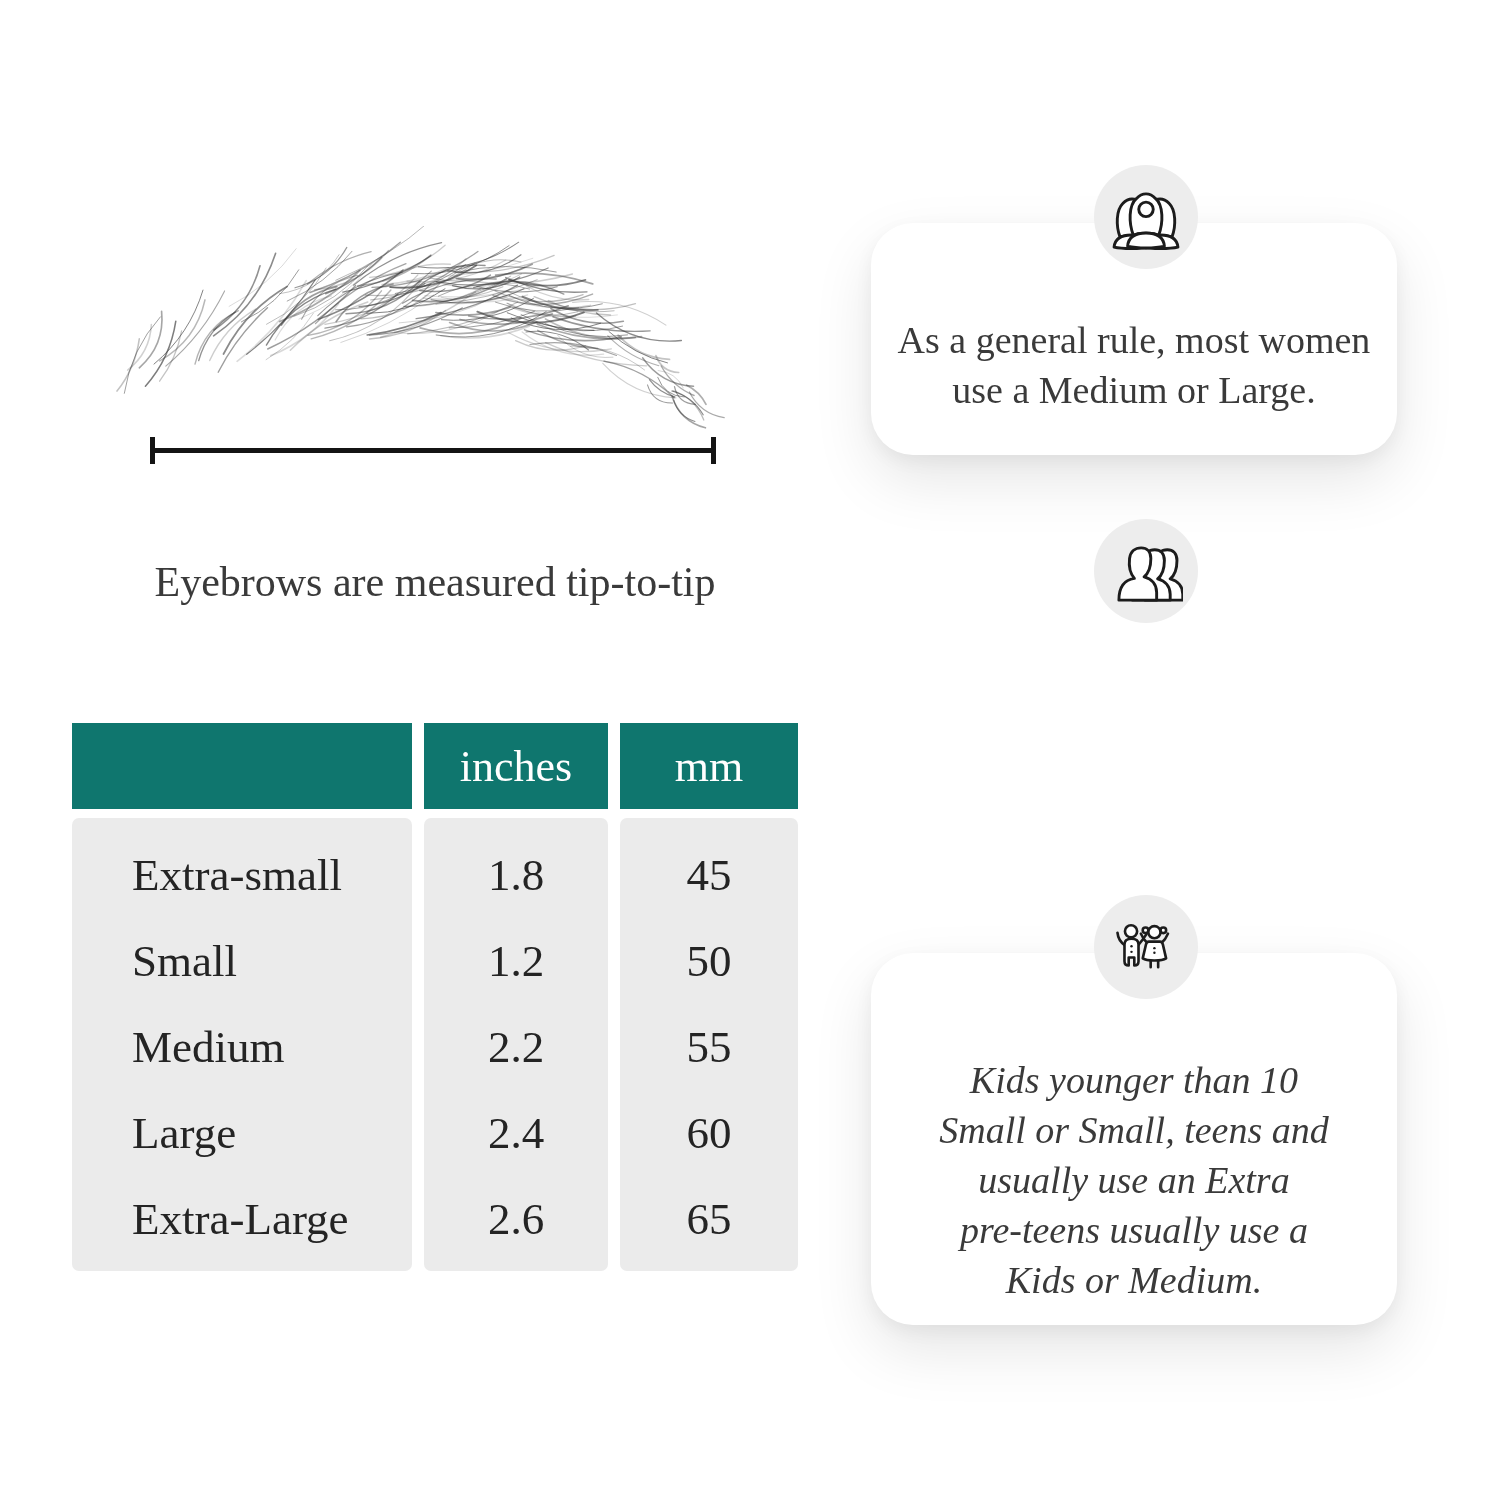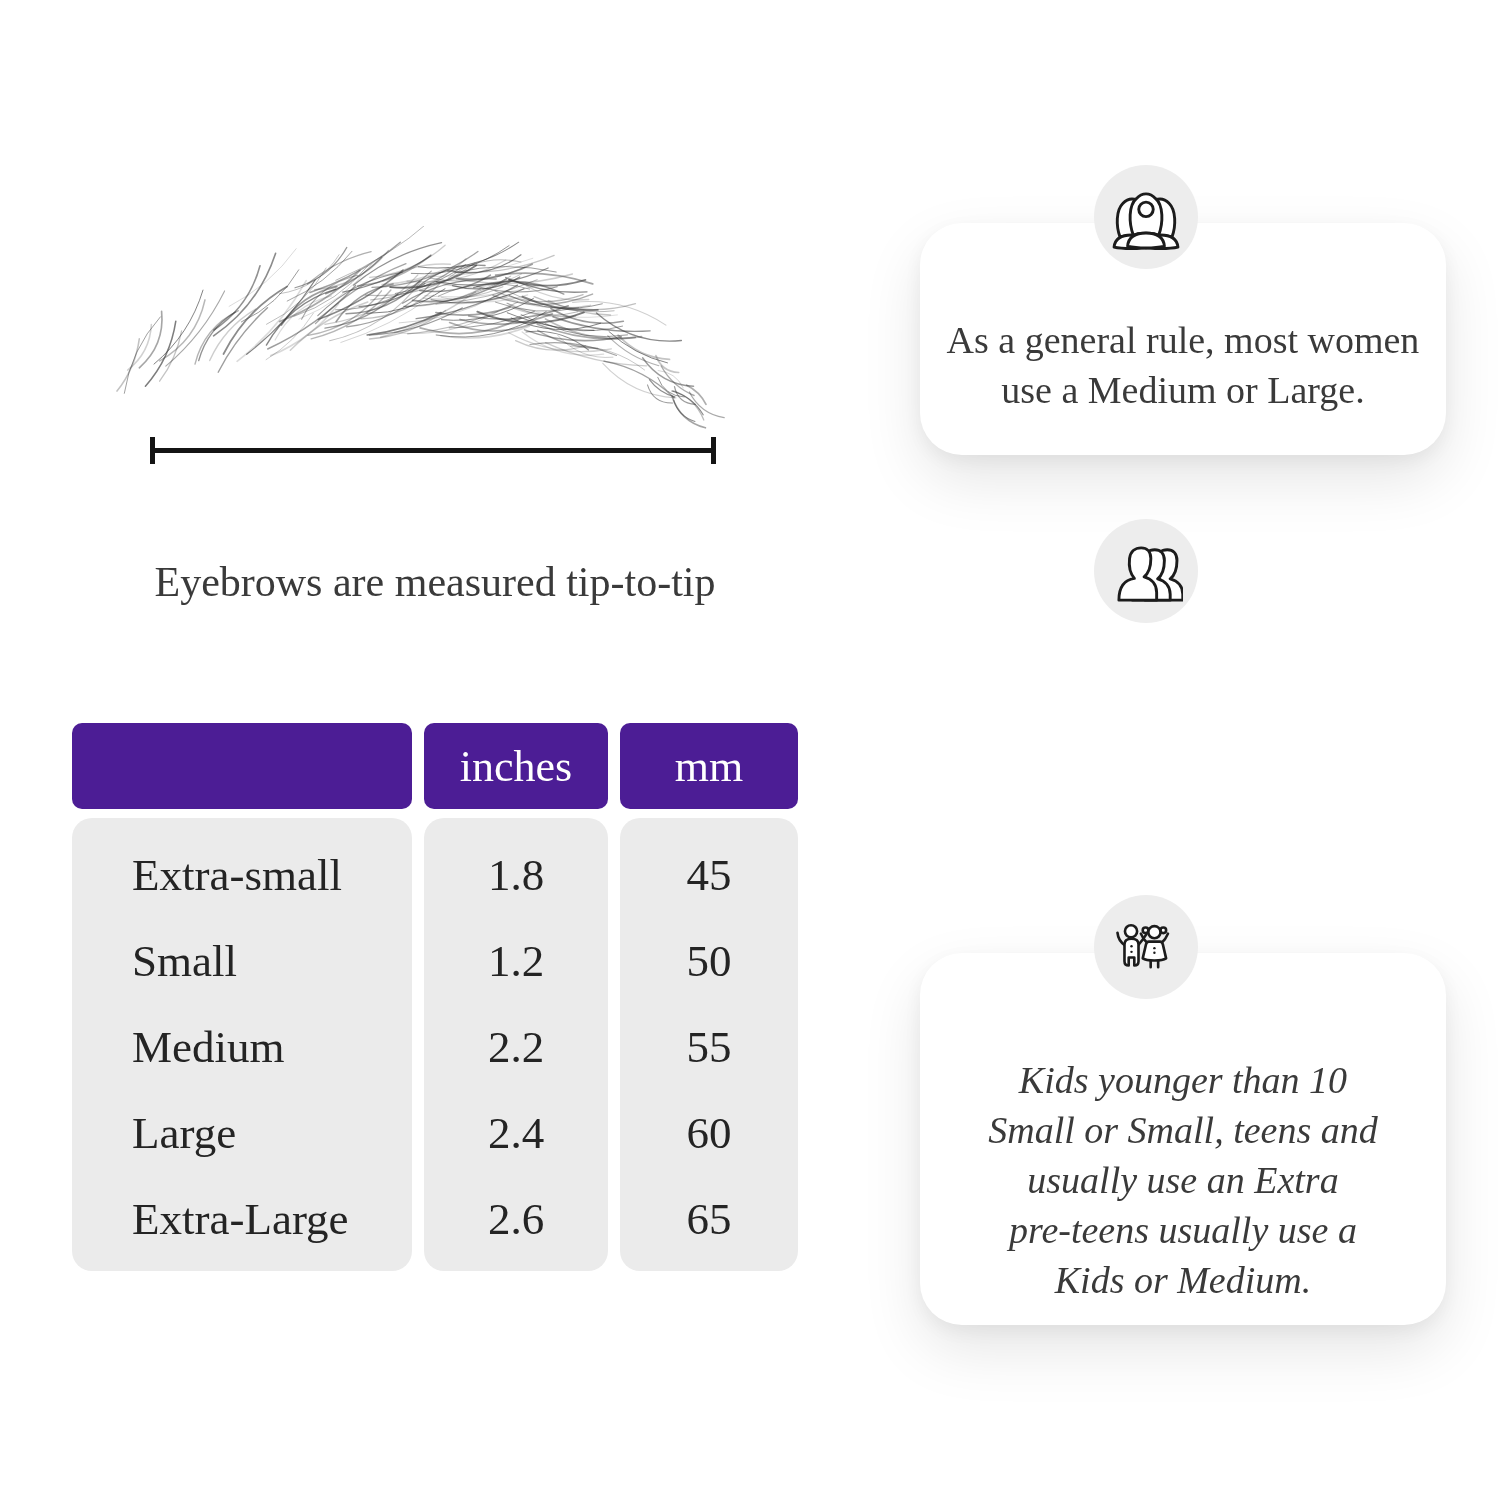--- a/index.html
+++ b/index.html
@@ -12,29 +12,29 @@
                 display:flex;align-items:center;}
   #measure-line .cap{width:5px;height:27px;background:#141414;}
   #measure-line .bar{flex:1;height:5px;background:#141414;}
   #caption{position:absolute;left:75px;top:553px;width:720px;text-align:center;
            font-size:42px;line-height:1.40;color:#3a3a3a;}
   #caption .cap-line{display:block;white-space:nowrap;}
 
   
   #size-table{position:absolute;left:72px;top:723px;width:726px;}
   .tbl-grid{display:grid;grid-template-columns:340px 184px 178px;column-gap:12px;}
-  .hdr-cell{height:86px;background:#4c1d95;border-radius:10px;color:#ffffff;
+  .hdr-cell{height:86px;background:#0f766e;border-radius:0;color:#ffffff;
             display:flex;align-items:center;justify-content:center;font-size:44px;}
-  .body-col{margin-top:9px;background:#ebebeb;border-radius:20px;padding:14px 0 9px 0;}
+  .body-col{margin-top:9px;background:#ebebeb;border-radius:7px;padding:14px 0 9px 0;}
   .cell{height:86px;display:flex;align-items:center;font-size:45px;color:#242424;}
   .cell.lbl{justify-content:flex-start;padding-left:60px;}
   .cell.num{justify-content:center;}
 
   
-  .card{position:absolute;left:920px;width:526px;background:#ffffff;border-radius:42px;
+  .card{position:absolute;left:871px;width:526px;background:#ffffff;border-radius:42px;
         box-shadow:0 25px 60px rgba(0,0,0,0.10),0 6px 18px rgba(0,0,0,0.05);
         display:flex;flex-direction:column;align-items:center;justify-content:center;}
   #card-women{top:223px;height:232px;padding-top:52px;box-sizing:content-box;height:180px;}
   #card-men{top:577px;height:232px;padding-top:64px;box-sizing:content-box;height:168px;}
   #card-kids{top:953px;height:372px;padding-top:82px;box-sizing:content-box;height:290px;font-style:italic;}
   .card-text{text-align:center;font-size:38px;line-height:1.32;color:#3a3a3a;}
   .card-text .t-line{display:block;white-space:nowrap;}
   .icon-circle{position:absolute;width:104px;height:104px;border-radius:50%;
                background:#ededed;left:1094px;display:flex;align-items:center;
                justify-content:center;z-index:3;}

